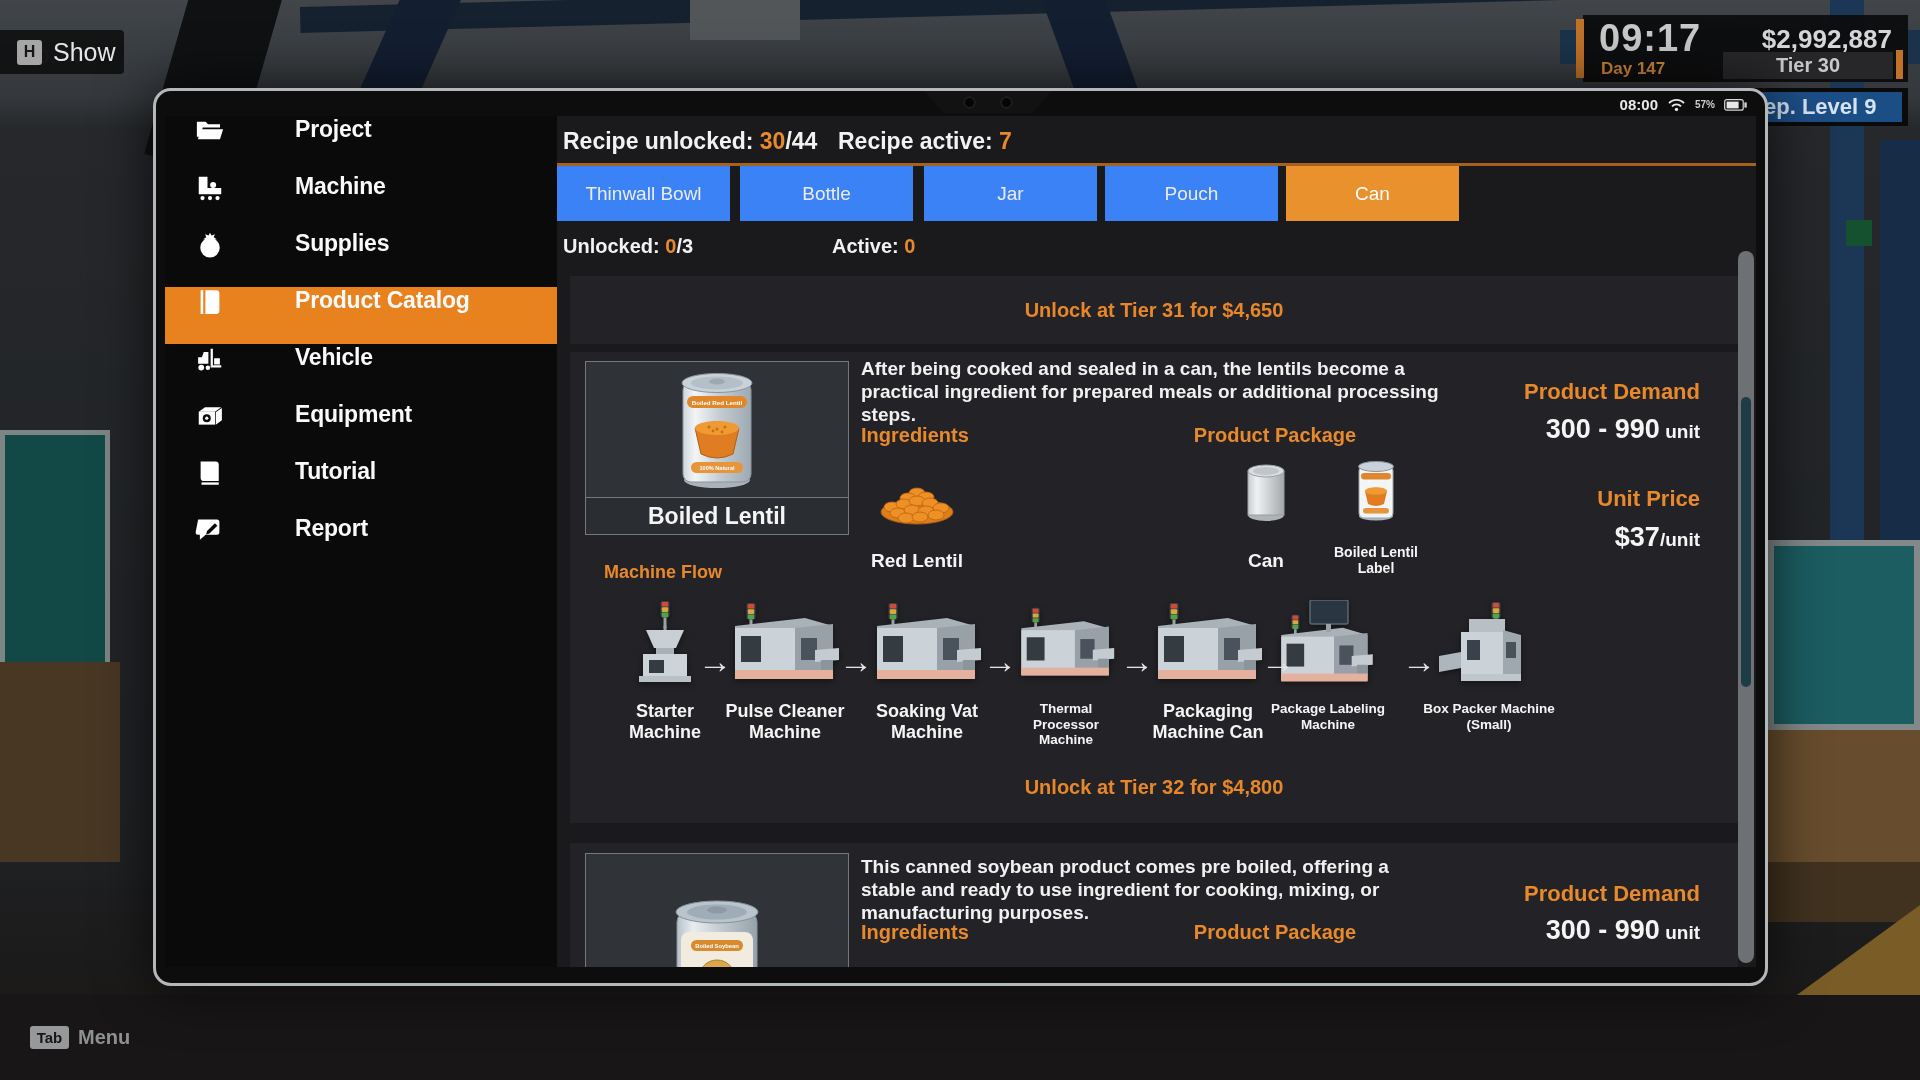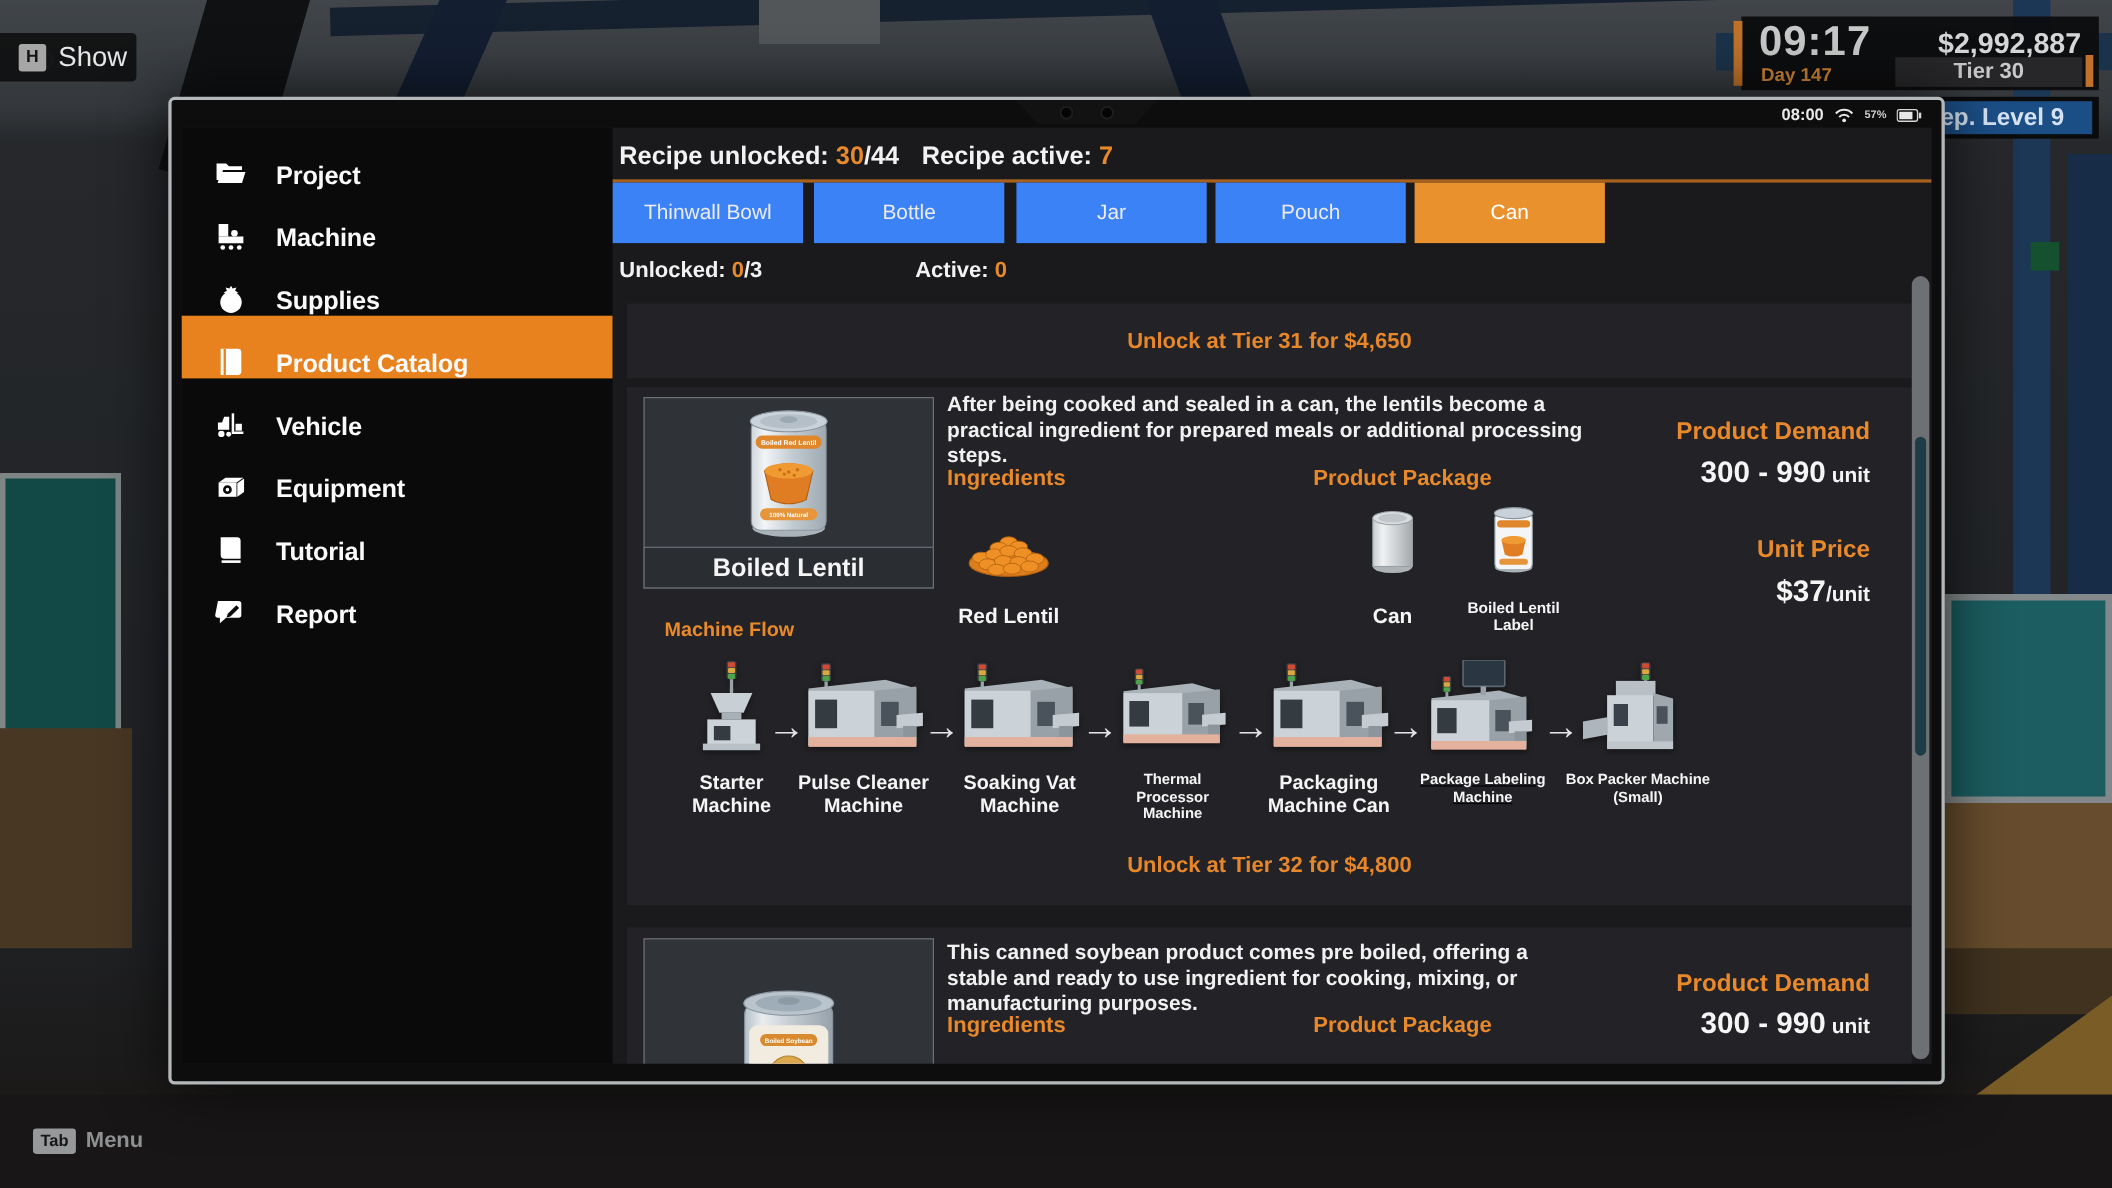--- a/index.html
+++ b/index.html
@@ -27,31 +27,31 @@
   .hud-tier{position:absolute;left:1723px;top:52px;width:170px;height:27px;background:#27272a;
     display:flex;align-items:center;justify-content:center;font-size:20px;color:#c9c9c9;}
   .rep-back{position:absolute;left:1748px;top:88px;width:160px;height:38px;background:#0b0b0c;}
   .rep-badge{position:absolute;left:1756px;top:92px;width:146px;height:30px;background:#1c4e86;
     display:flex;align-items:center;padding-left:8px;font-size:22px;color:#d4e2f3;}
   .menubar{position:absolute;left:30px;top:1026px;display:flex;}
   .menubar .keycap{width:39px;height:23px;font-size:15px;background:#96989a;}
   .menubar .lbl{margin-left:9px;font-size:20px;color:#8e9092;}
   
   .panel{position:absolute;left:153px;top:88px;width:1615px;height:898px;background:#0d0d0e;
-    border:3px solid #b5b8ba;border-radius:6px;box-shadow:0 0 55px rgba(0,0,0,.7);}
+    border:3px solid #b5b8ba;border-radius:18px;box-shadow:0 0 55px rgba(0,0,0,.7);}
   .notch{position:absolute;left:747px;top:0;width:170px;height:22px;background:#121212;
     clip-path:polygon(12% 0,88% 0,76% 100%,24% 100%);display:flex;align-items:center;justify-content:center;gap:24px;}
   .notch i{width:13px;height:13px;border-radius:50%;background:#050505;box-shadow:inset 0 0 0 2px #1e1e1e;}
   .statusbar{position:absolute;right:18px;top:3px;height:21px;display:flex;align-items:center;gap:9px;
     color:#e9e9e9;font-size:15px;}
   .statusbar .pct{font-size:10px;color:#cfcfcf;}
   .screen{position:absolute;left:9px;top:25px;width:1591px;height:851px;display:flex;overflow:hidden;background:#1a1a1c;}
   
   .sidebar{width:392px;flex:none;background:#0a0a0b;}
-  .sitem{position:relative;height:57px;display:flex;align-items:flex-end;padding-left:30px;cursor:pointer;}
+  .sitem{position:relative;height:57px;display:flex;align-items:flex-start;padding-left:30px;cursor:pointer;gap:44px;}
   .sitem.sel{background:#e8821e;}
   .sicon{width:30px;height:30px;flex:none;}
   .sicon svg{width:30px;height:30px;fill:#ffffff;}
   .gap{fill:#0a0a0b;}
   .sel .gap{fill:#e8821e;}
   .slabel{margin-left:26px;font-size:23px;color:#fafafa;letter-spacing:-.2px;white-space:nowrap;}
   
   .content{flex:1;position:relative;background:#1a1a1c;}
   .hdr{position:absolute;top:12px;font-size:23px;color:#f2f2f2;white-space:pre;}
   .hdr.h1{left:6px;} .hdr.h2{left:281px;}
@@ -429,21 +429,21 @@
                   <use href="#m-std"></use>
                 </svg>
               <div class="mname sm">Thermal Processor Machine</div>
             </div>
             <div class="mcell" style="left:571px;width:134px;">
               <svg class="mimg" width="118" height="96" viewBox="0 0 112 96">
                   <use href="#m-std"></use>
                 </svg>
               <div class="mname">Packaging Machine Can</div>
             </div>
-            <div class="mcell" style="left:708px;width:140px;text-decoration:underline;">
+            <div class="mcell" style="left:688px;width:140px;">
               <svg class="mimg" width="112" height="96" viewBox="0 0 112 96">
                   <use href="#m-label"></use>
                 </svg>
               <div class="mname sm">Package Labeling Machine</div>
             </div>
             <div class="mcell" style="left:846px;width:146px;">
               <svg class="mimg" width="100" height="96" viewBox="0 0 100 96">
                   <use href="#m-packer"></use>
                 </svg>
               <div class="mname sm">Box Packer Machine (Small)</div>

